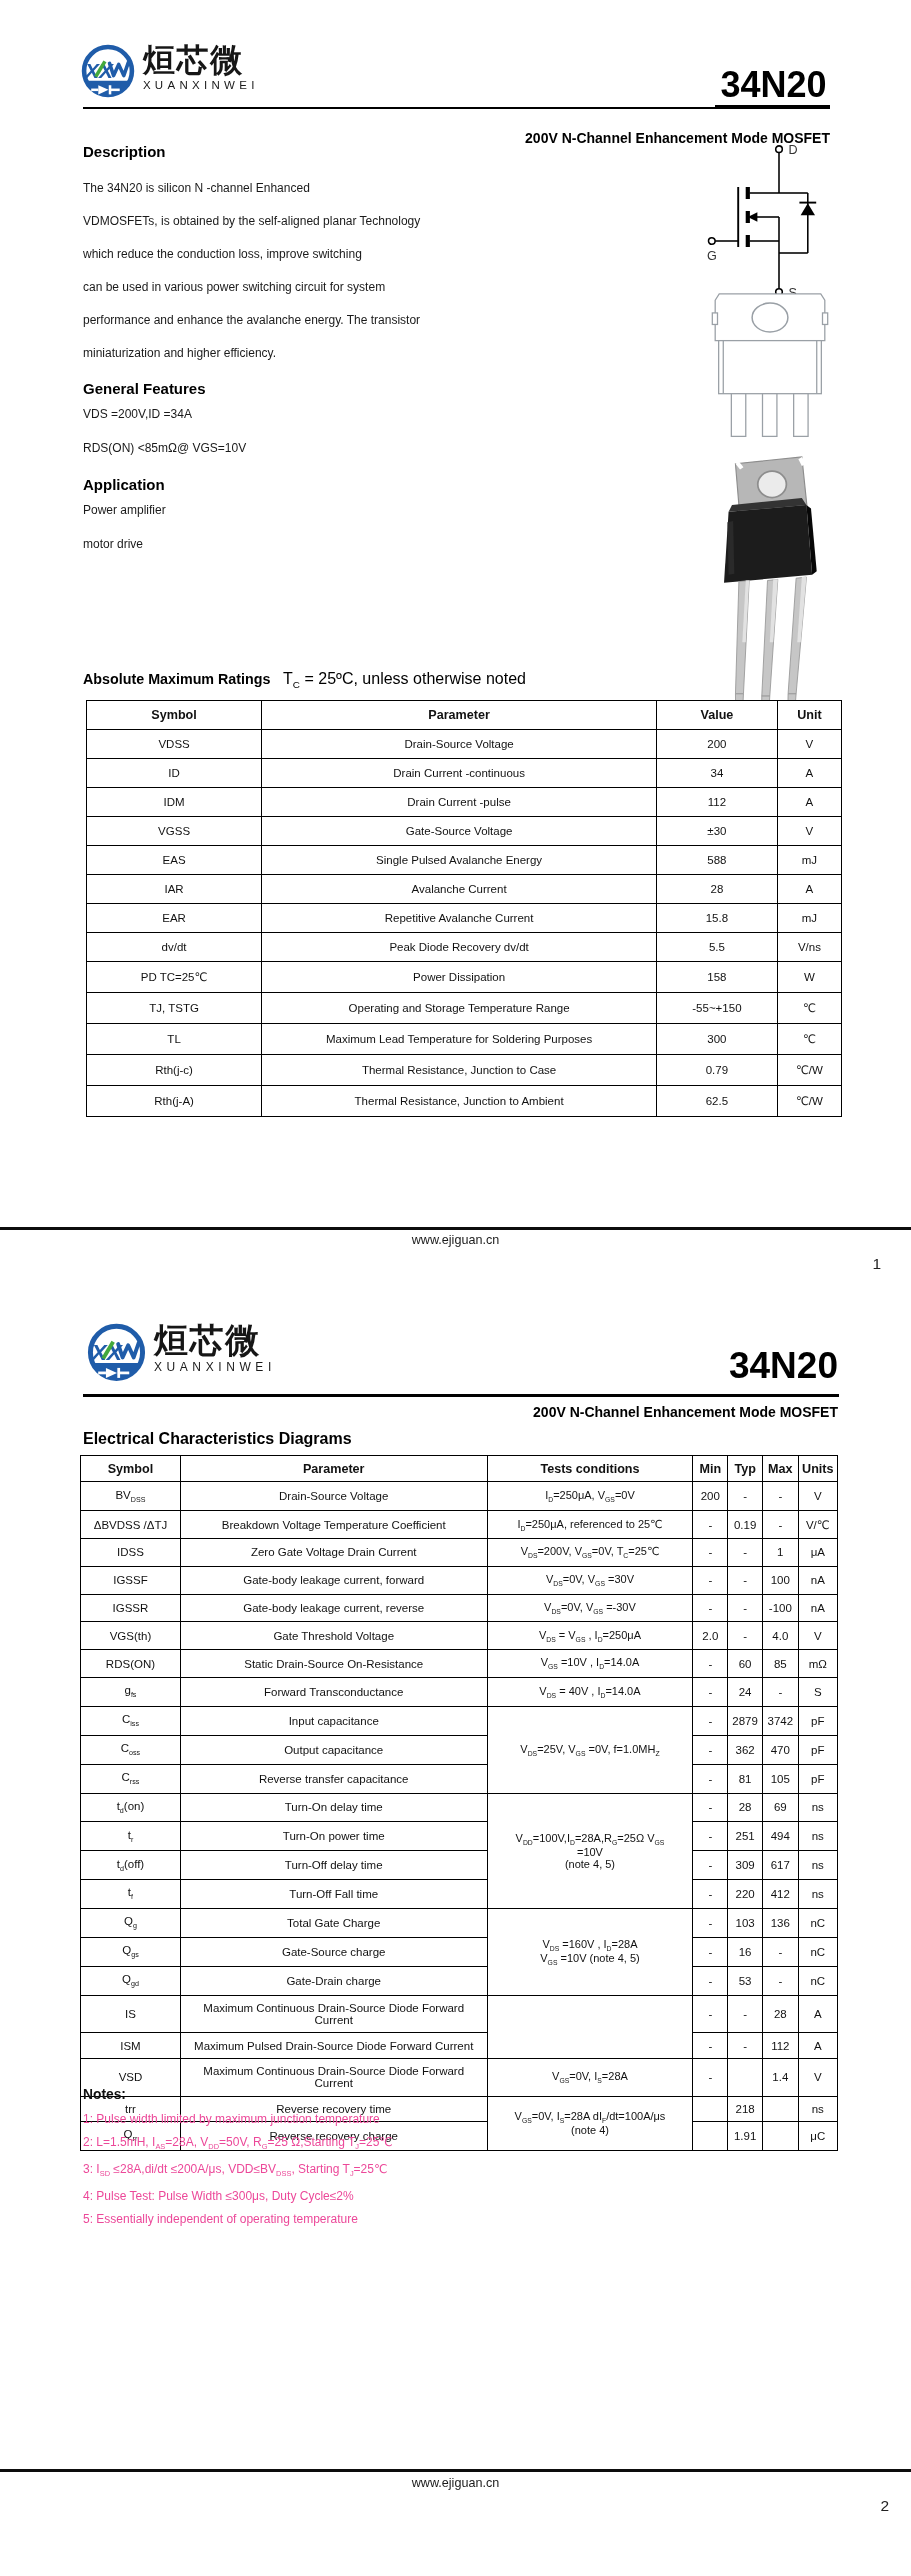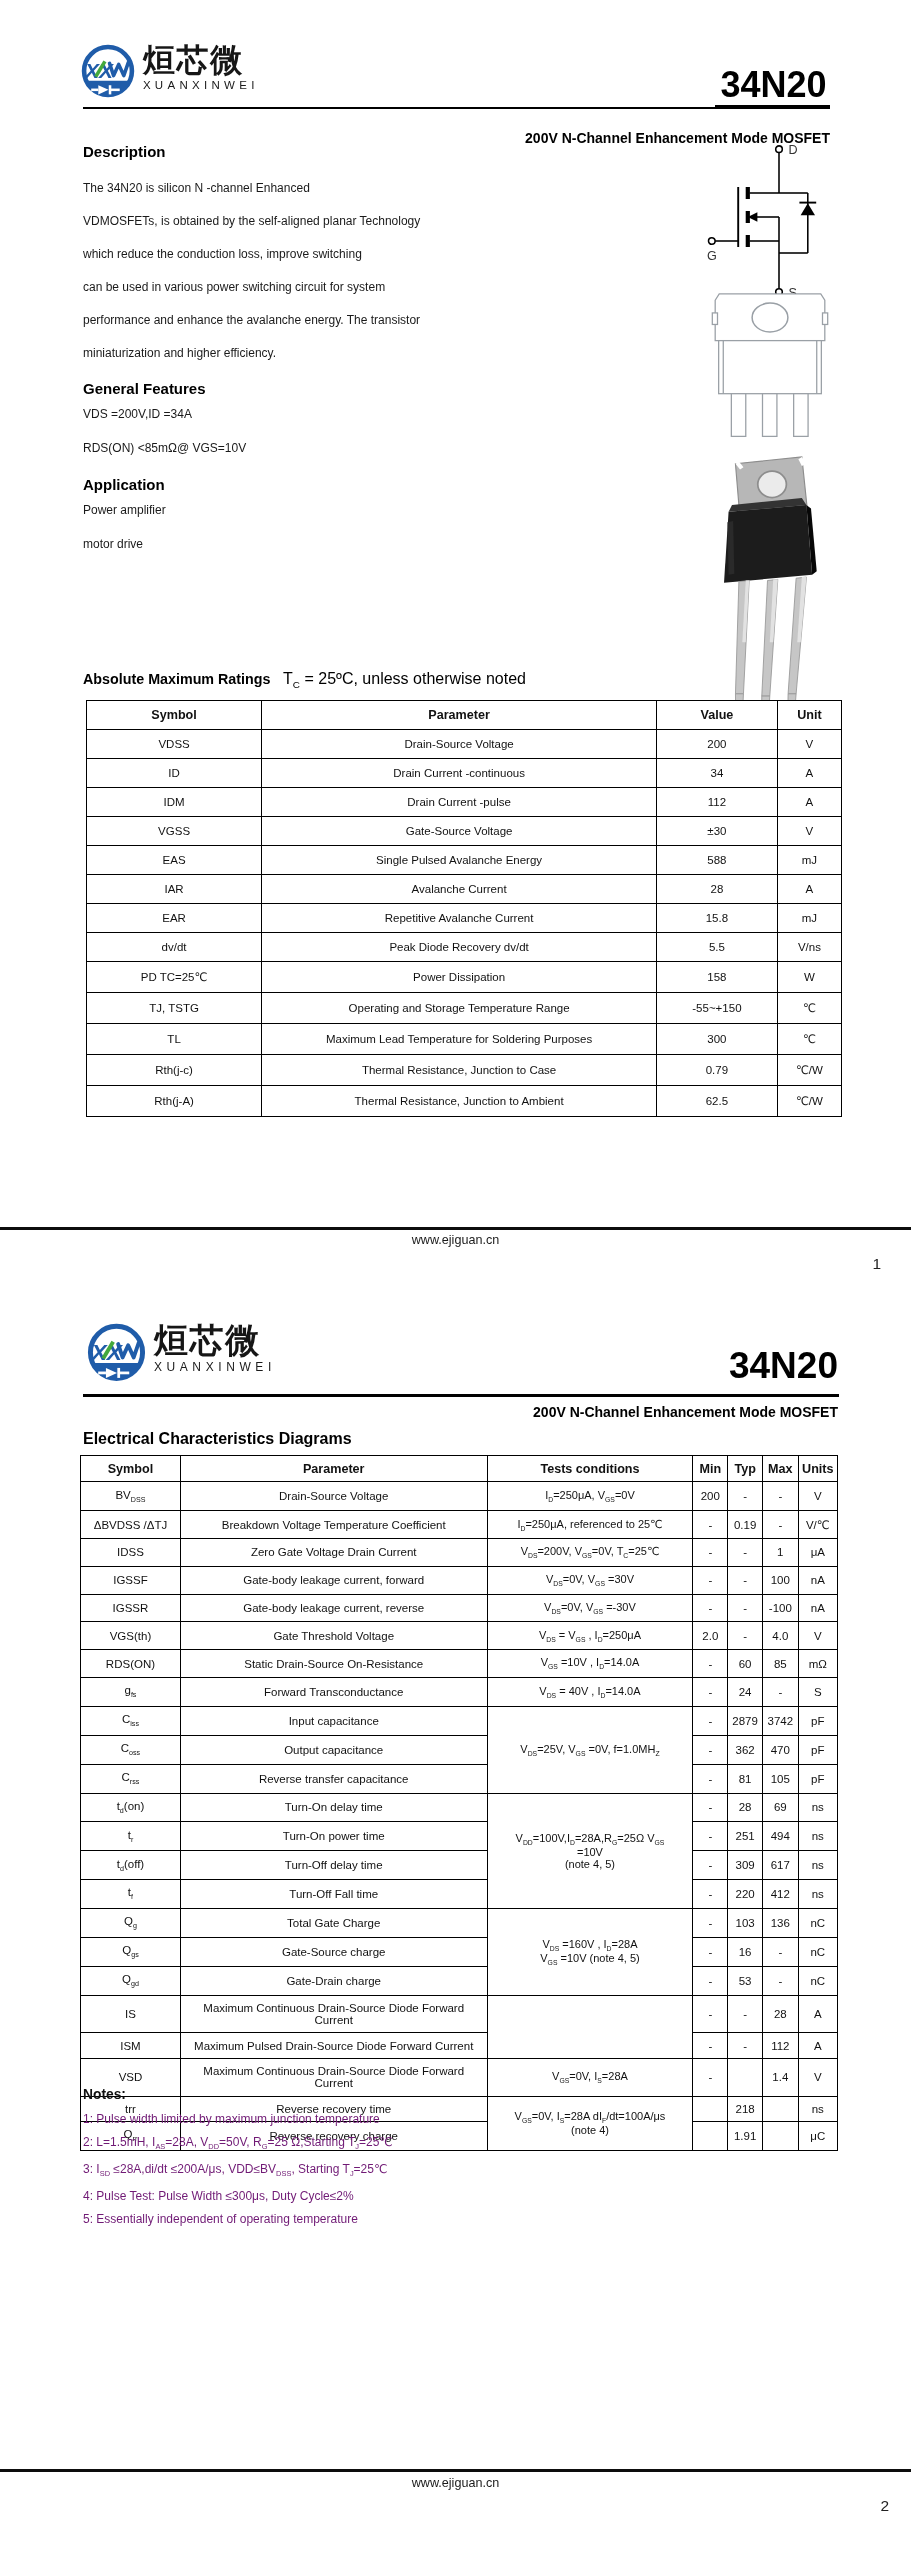--- a/index.html
+++ b/index.html
@@ -78,21 +78,21 @@
   #ec-table th { font-size:12.6px; padding:5.7px 2.3px; }
   #ec-table td { font-size:11.5px; padding:6.3px 3.4px; color:#111; }
   #ec-table thead th { border-bottom:1.7px solid #000; }
   #ec-table td.cond { white-space:pre-line; font-size:11px; }
   col.ec-c1{width:13.2%} col.ec-c2{width:40.5%} col.ec-c3{width:27.2%}
   col.ec-c4{width:4.6%} col.ec-c5{width:4.6%} col.ec-c6{width:4.7%} col.ec-c7{width:5.2%}
 
   
   #notes { left:83px; top:2087px; width:688px; }
   #notes-head { font-size:13.8px; font-weight:bold; margin-bottom:5.7px; }
-  .note-line { font-size:12px; line-height:23px; color:#701a75; }
+  .note-line { font-size:12px; line-height:23px; color:#ec4899; }
 
   sub { font-size:0.62em; }
 </style>
 </head>
 <body>
 
 <div class="abs logo logo1" style="left:80px;top:44px;">
   <svg width="56" height="56" viewBox="0 0 110 110">
     <circle cx="55" cy="53" r="47" fill="none" stroke="#1f5ca9" stroke-width="9"></circle>
     <path d="M12,72 A47,47 0 0,0 98,72 Z" fill="#1f5ca9"></path>

